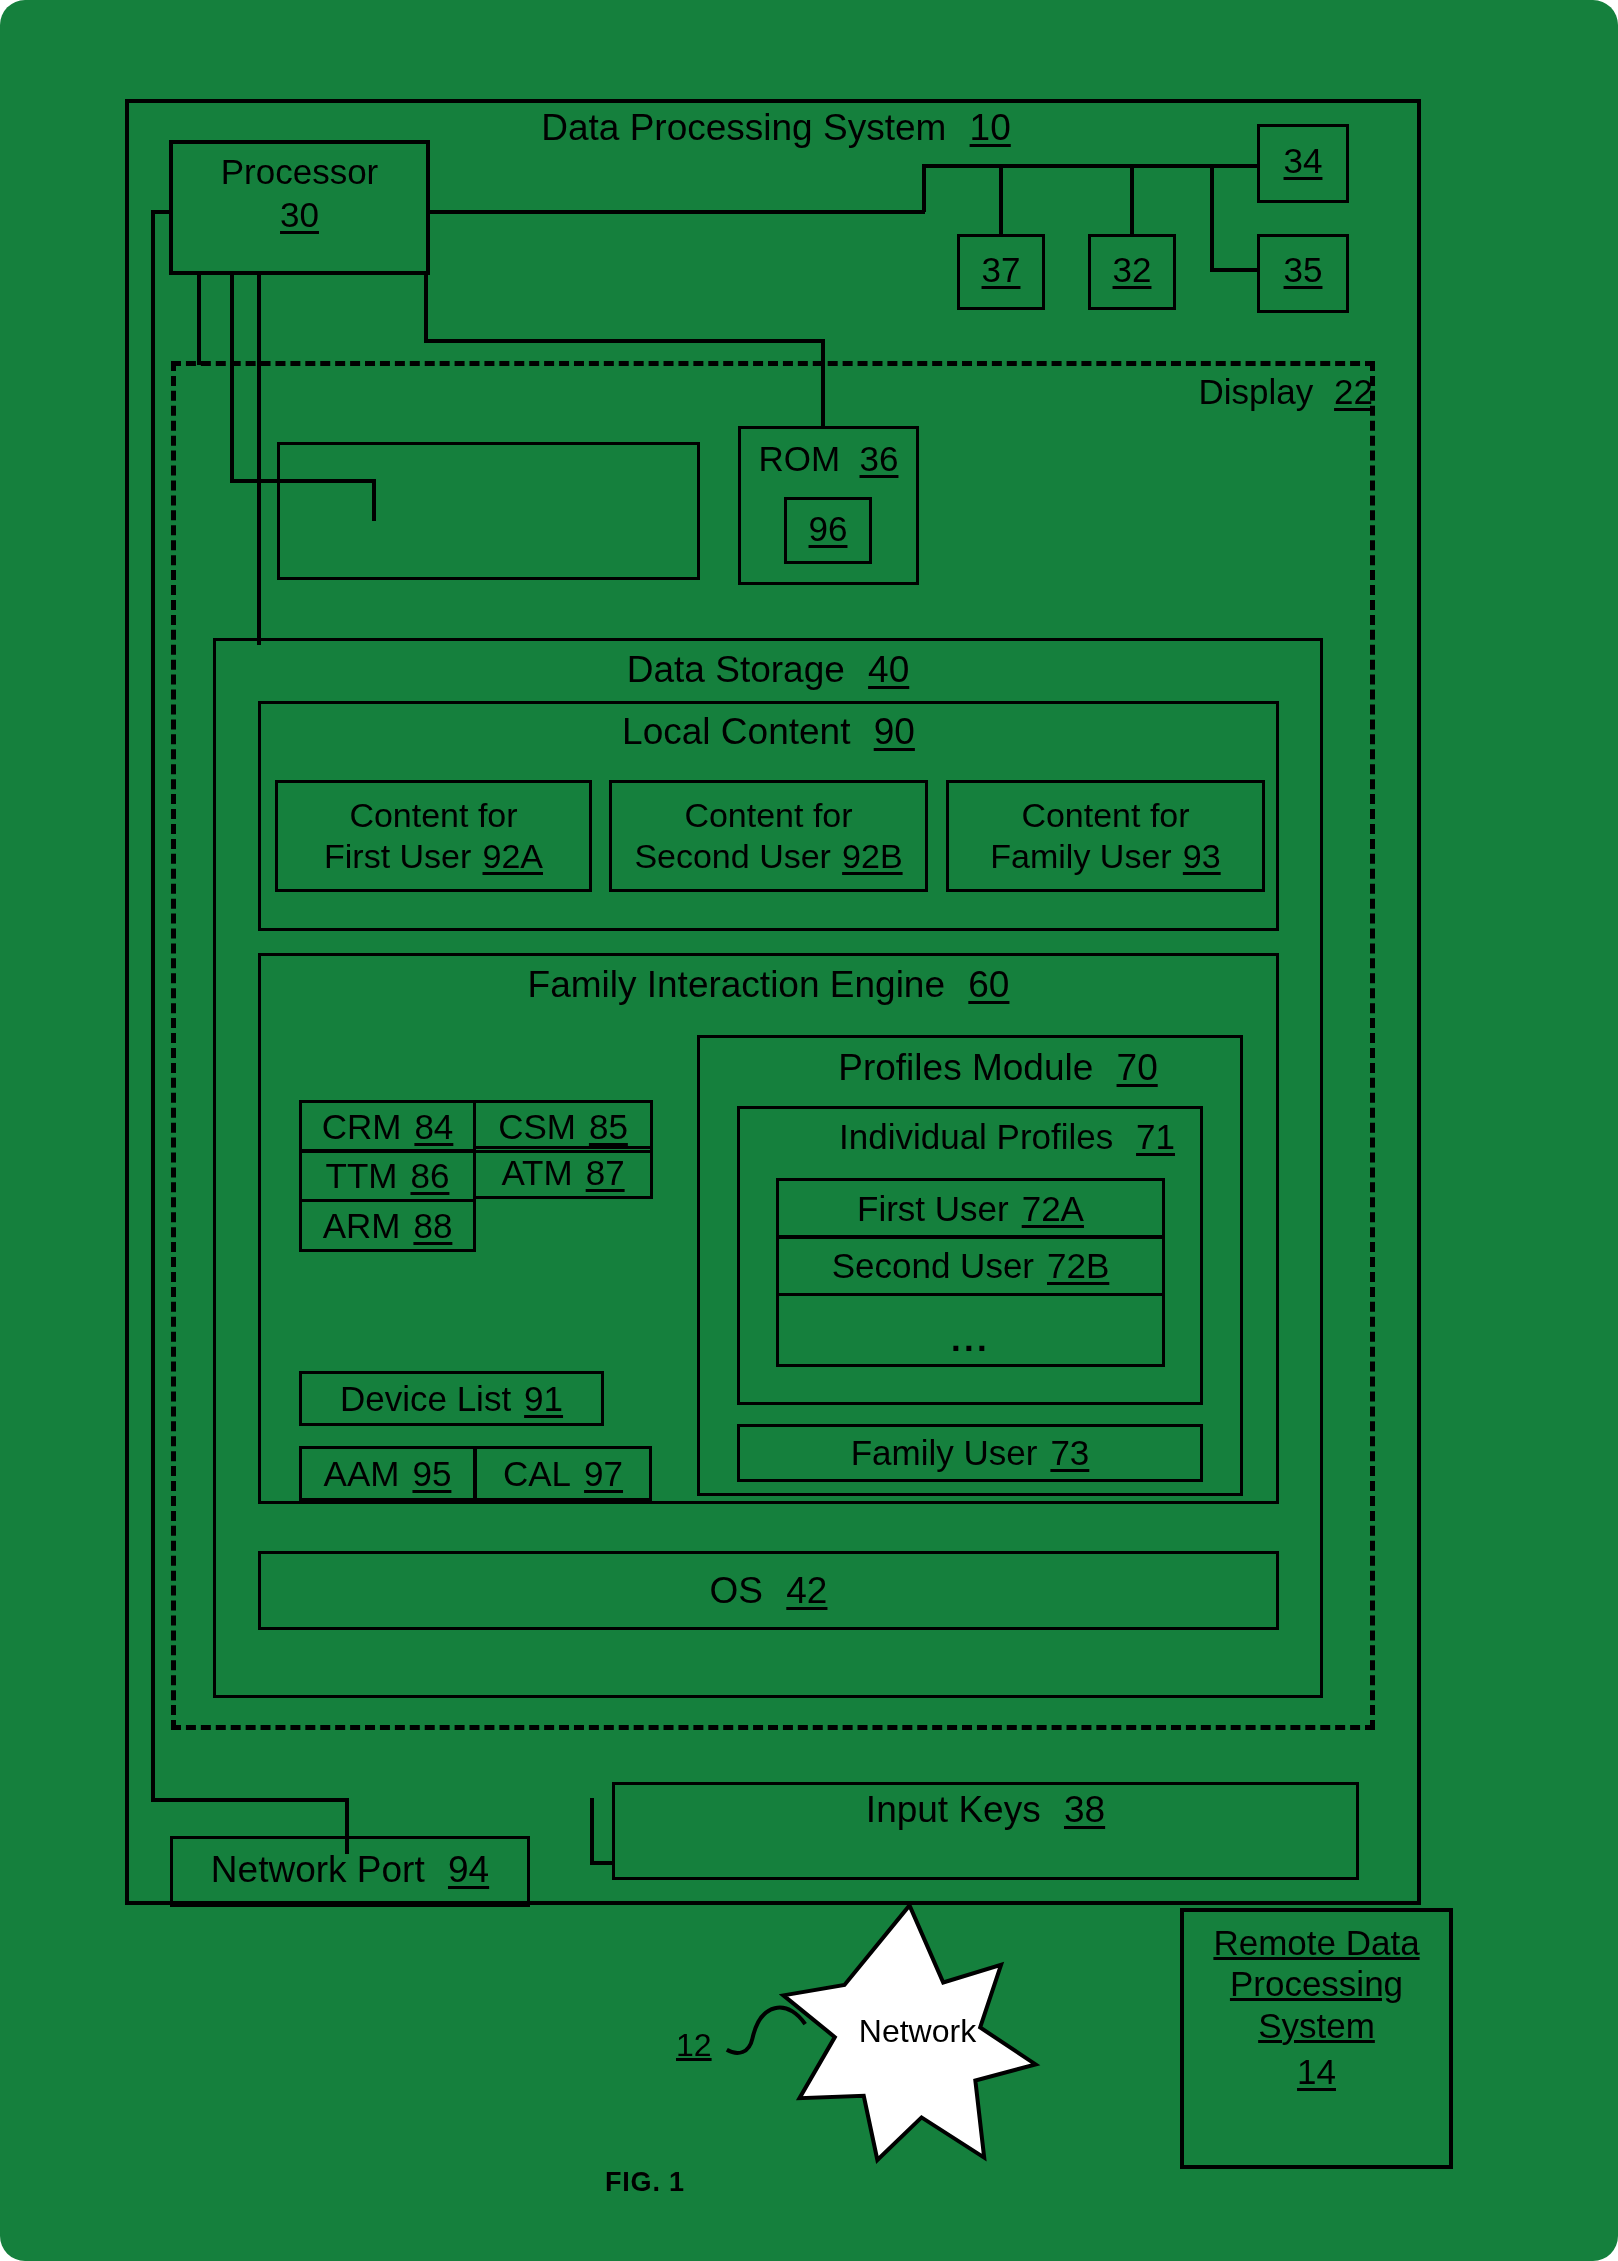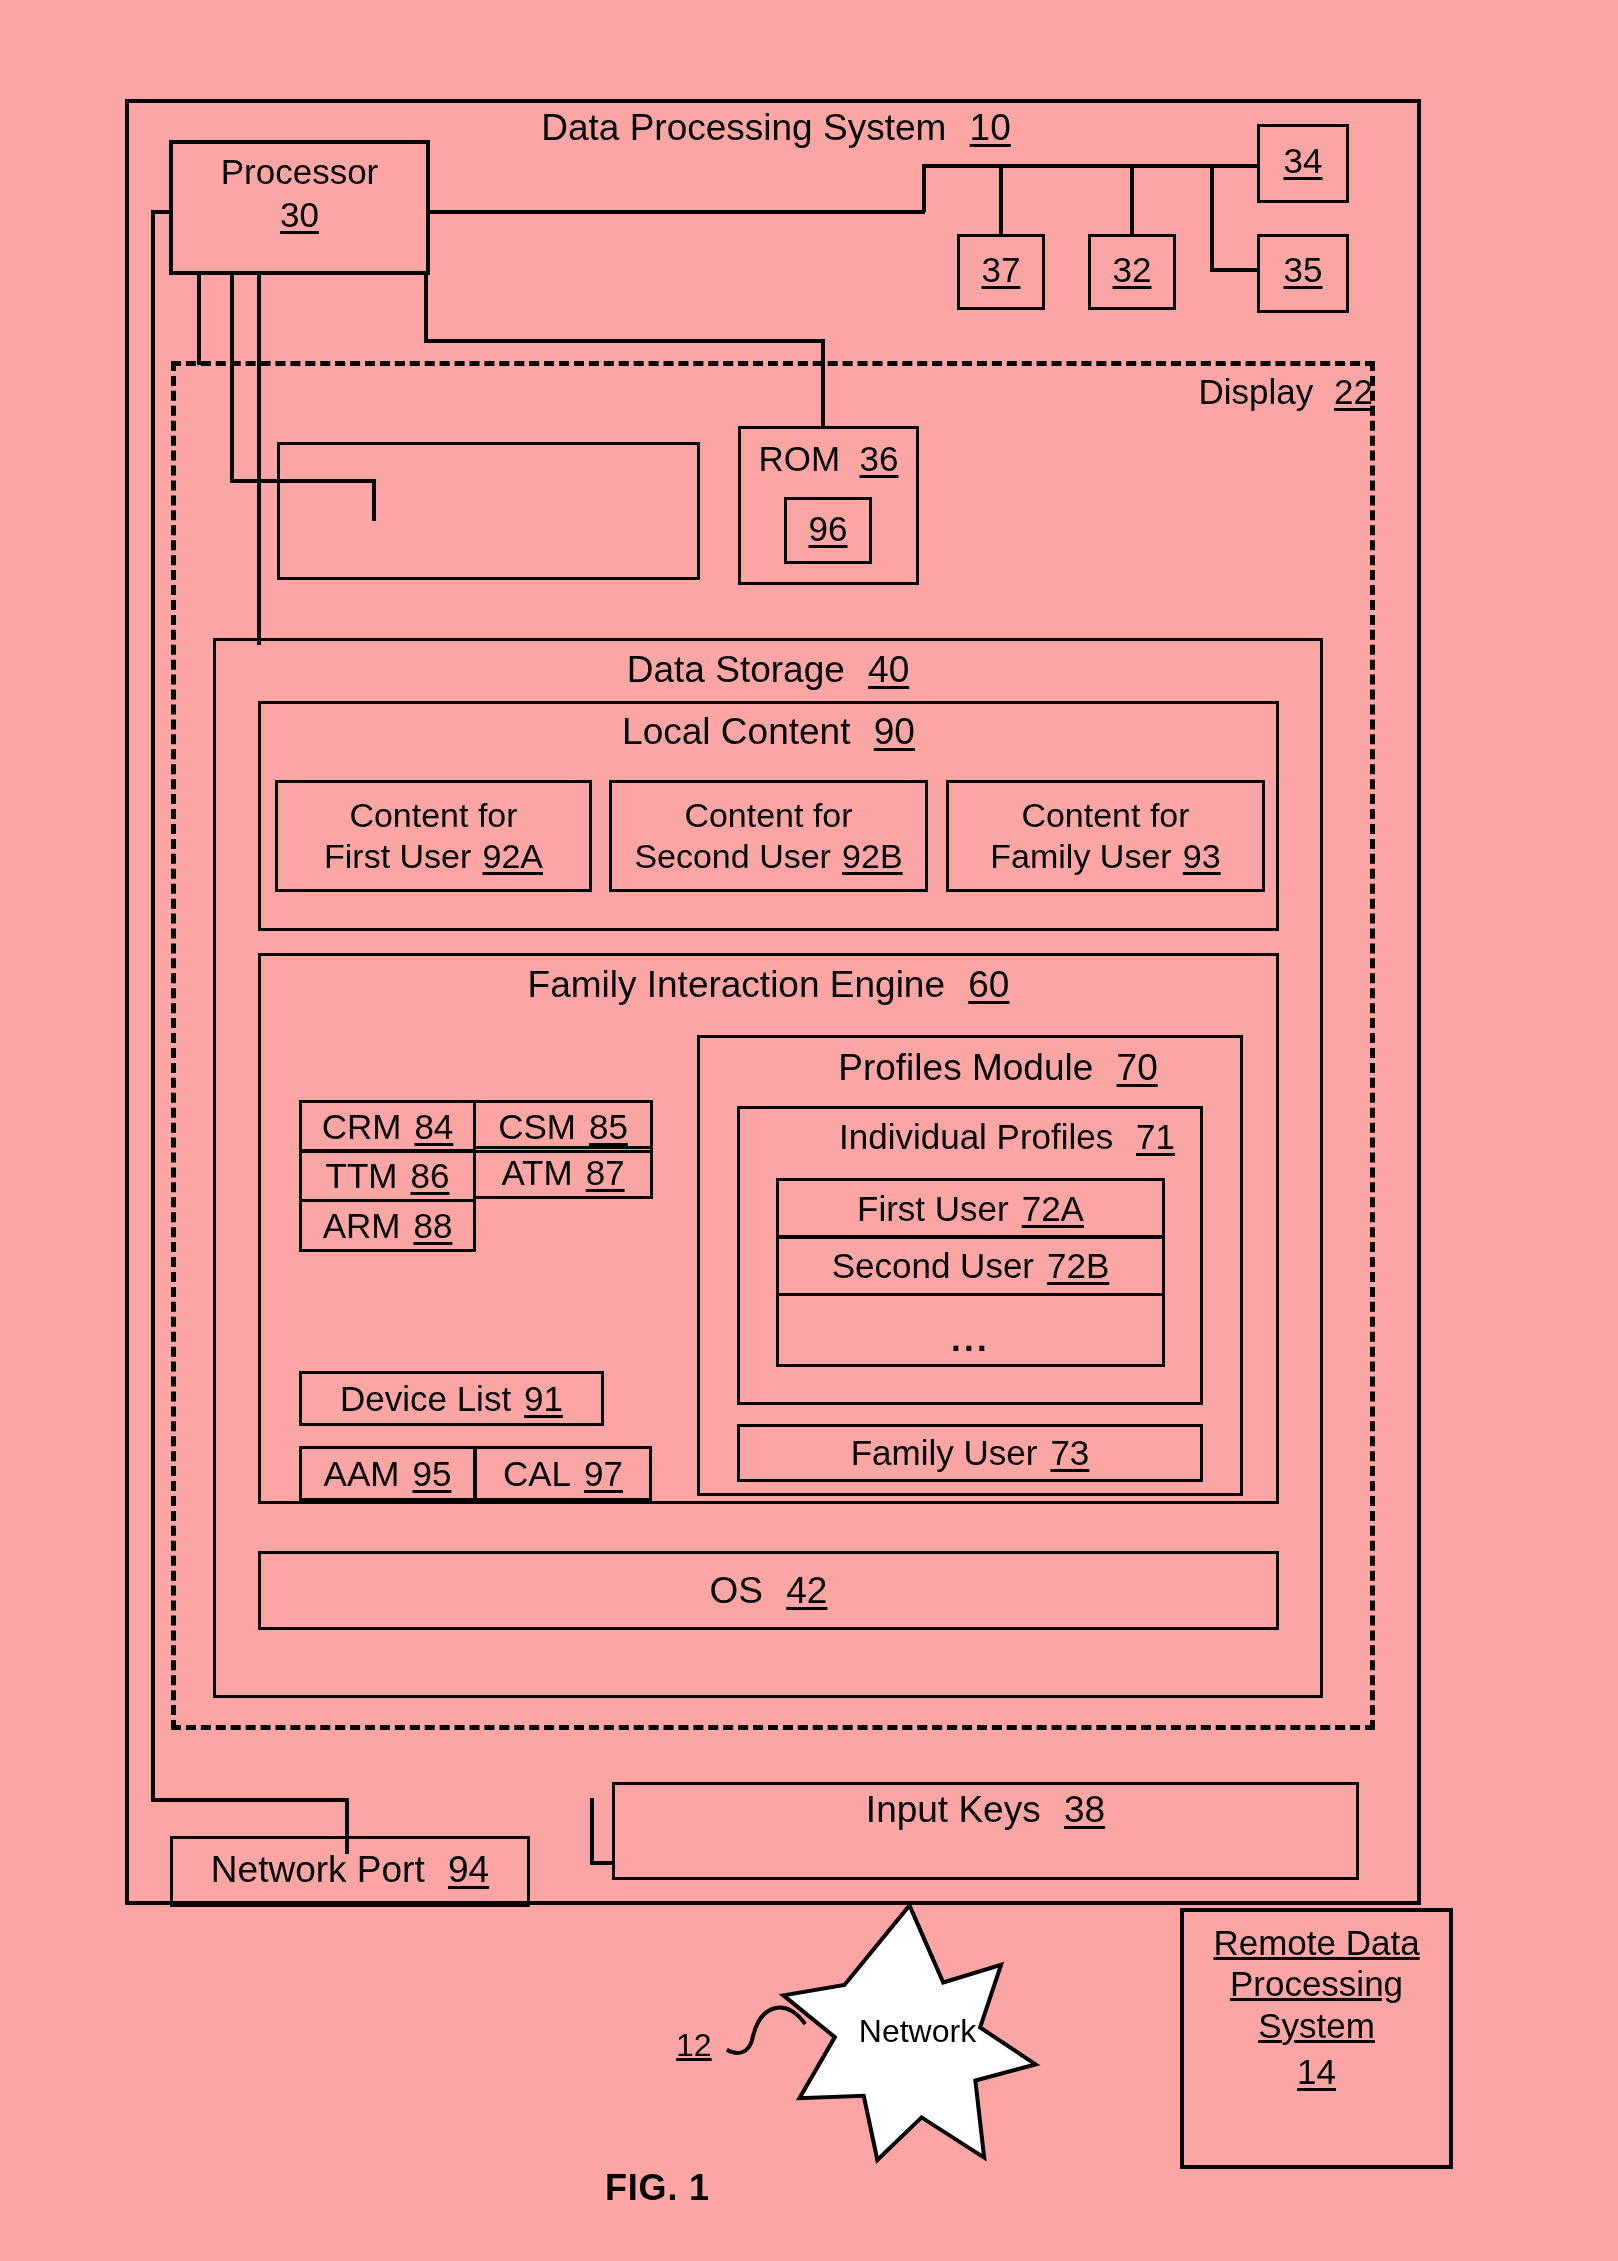--- a/index.html
+++ b/index.html
@@ -8,22 +8,23 @@
     background: #ffffff;
   }
   body {
     font-family: "Liberation Sans", sans-serif;
     color: #000000;
   }
   #figure {
     position: relative;
     width: 1618px;
     height: 2261px;
-    background: #fca5a5;
+    background: #15803d;
     overflow: hidden;
+    border-radius: 25px;
   }
   .box {
     position: absolute;
     box-sizing: border-box;
     border: 3.2px solid #000;
     background: transparent;
     display: flex;
     align-items: center;
     justify-content: center;
     text-align: center;
@@ -47,21 +48,21 @@
   .t44 { font-size: 35px; }
   .t46 { font-size: 37px; }
   .dashed {
     position: absolute;
     box-sizing: border-box;
     border: 5.6px dashed #000;
     background: transparent;
   }
   .figcap {
     position: absolute;
-    font-size: 36px;
+    font-size: 27px;
     font-weight: bold;
     letter-spacing: 0.8px;
   }
   .starwrap { position: absolute; }
   .netlabel {
     position: absolute;
     font-size: 32px;
     text-align: center;
     white-space: nowrap;
   }

